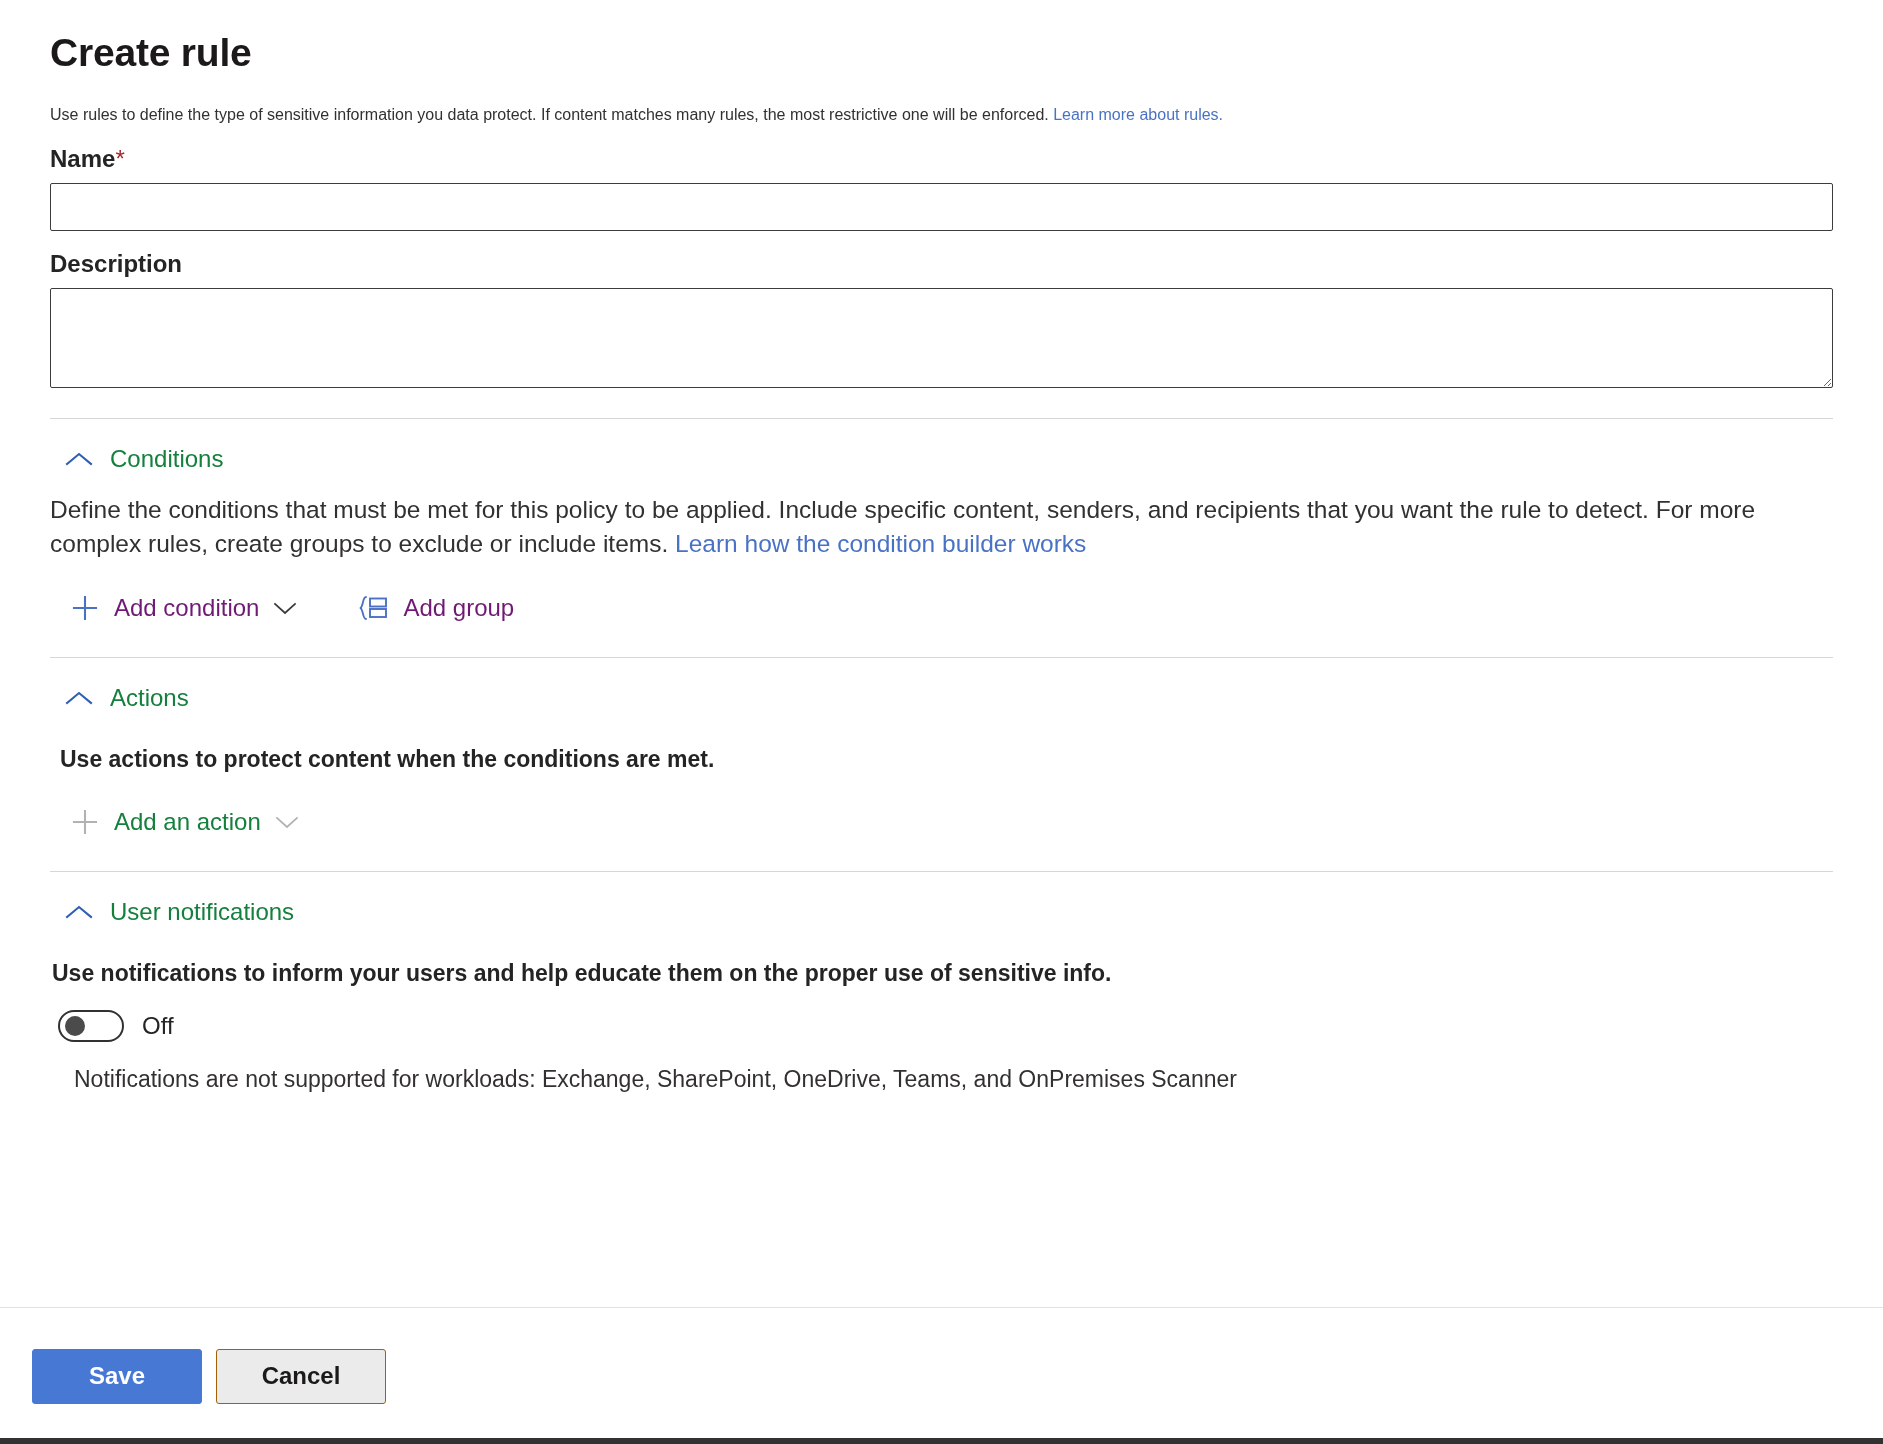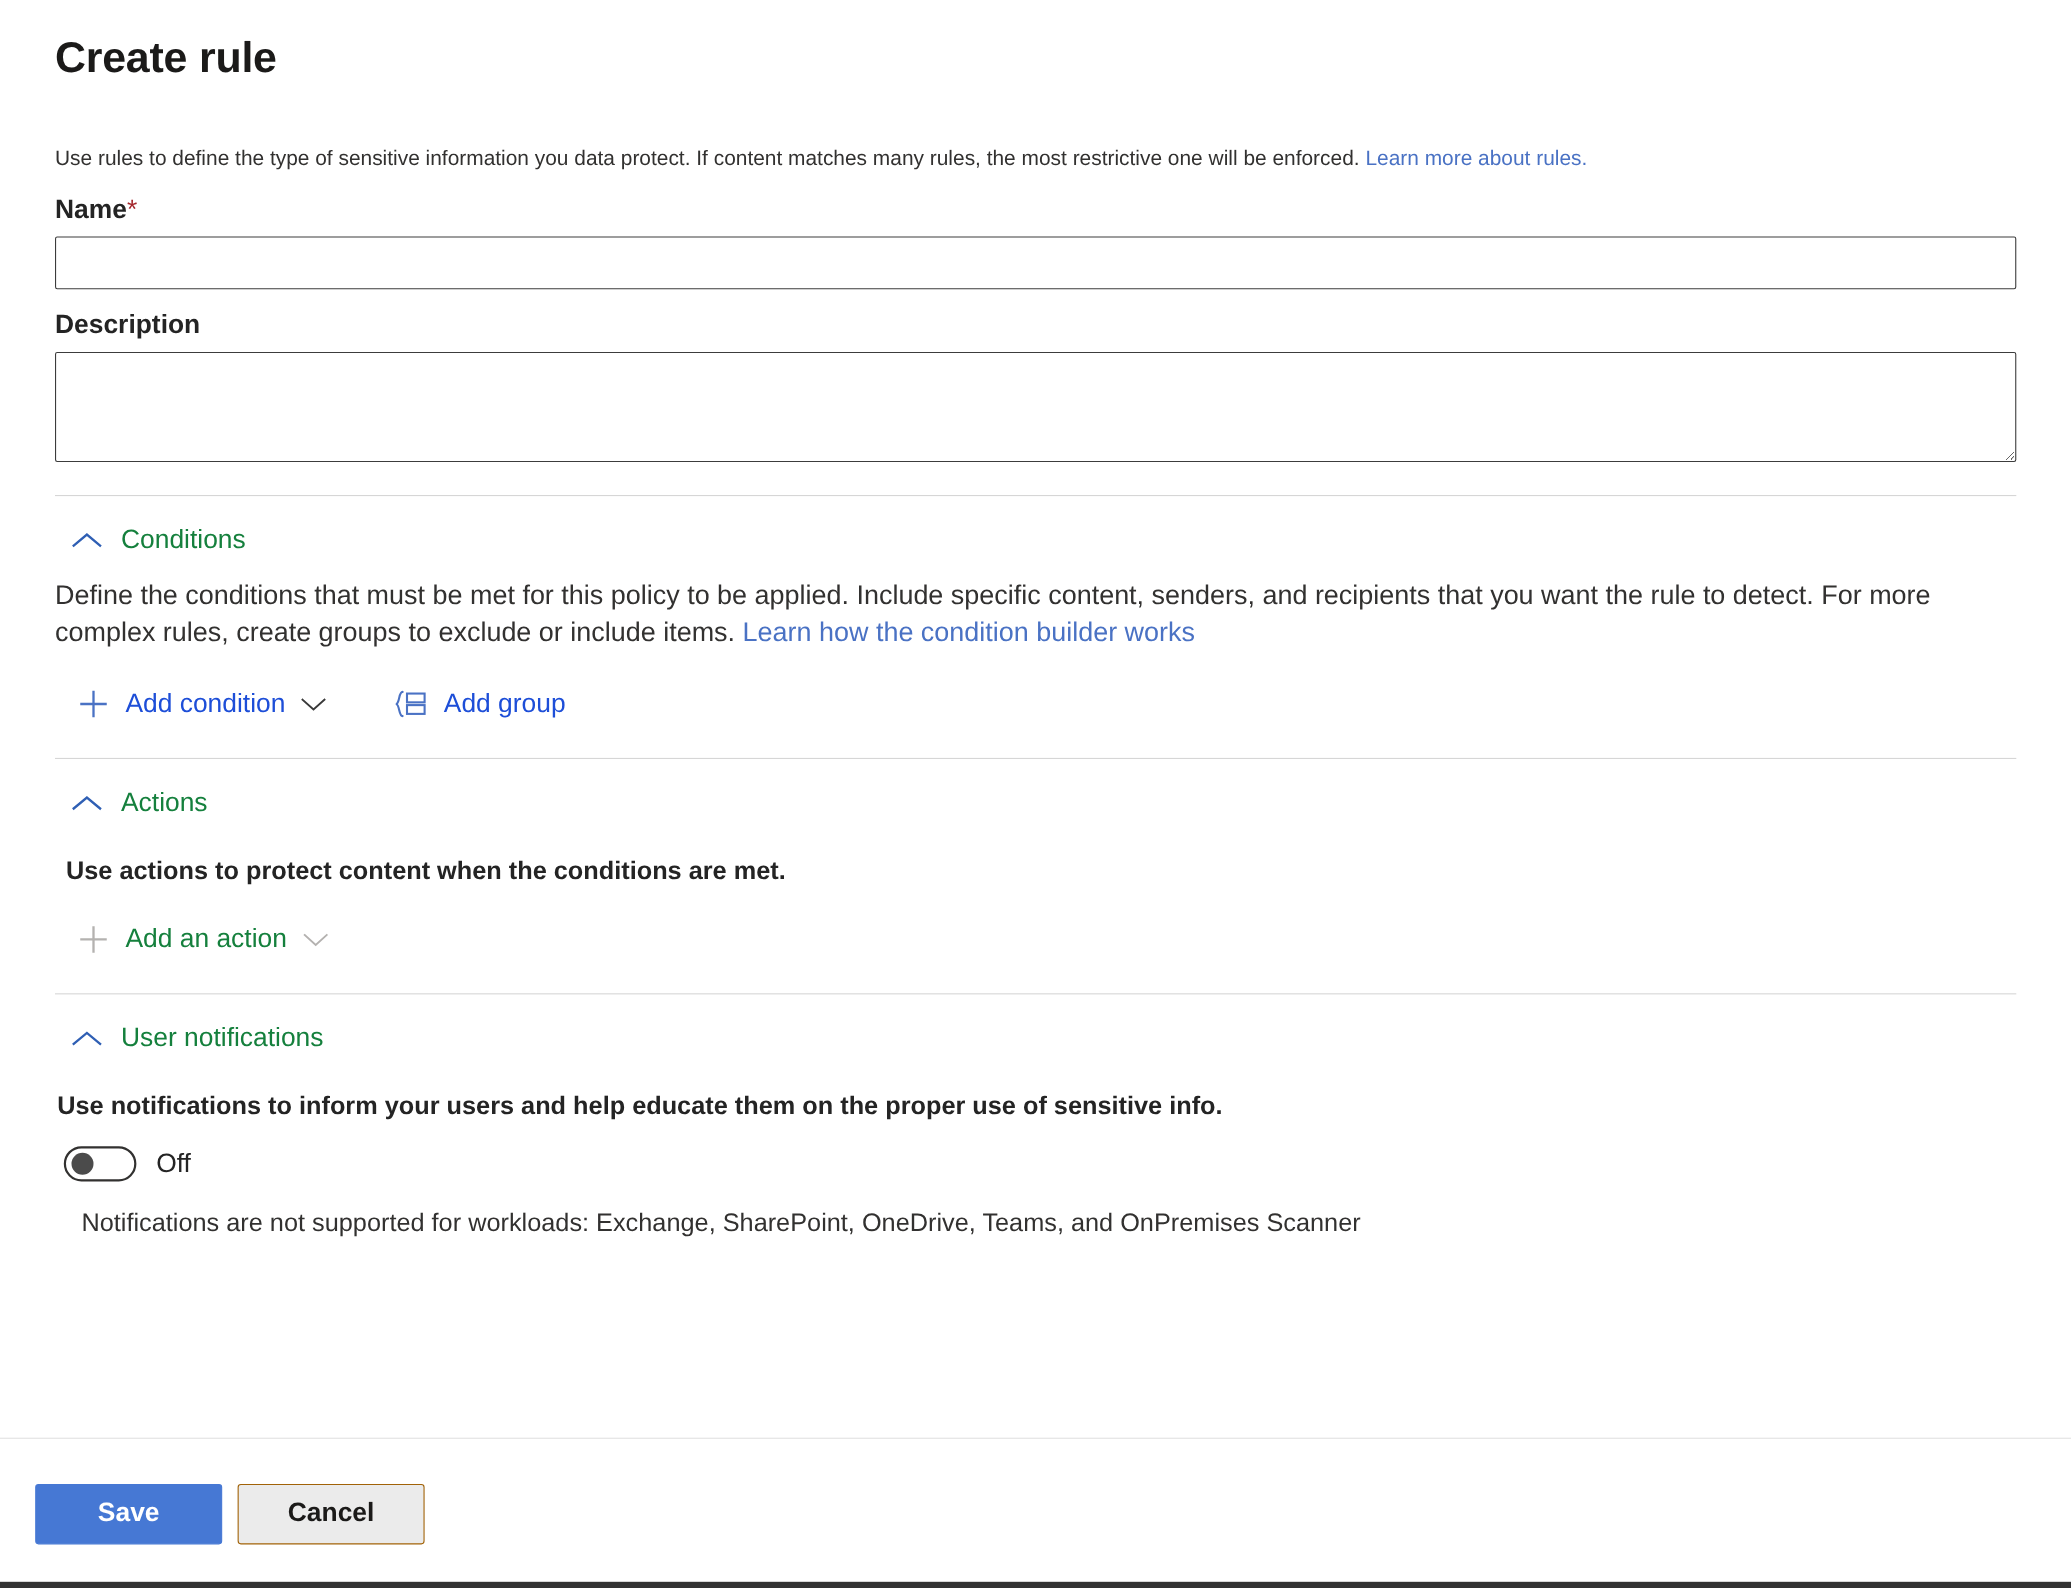--- a/index.html
+++ b/index.html
@@ -35,24 +35,24 @@
   .page-title {
     font-size: 39px;
     font-weight: bold;
     letter-spacing: -0.2px;
     color: #1b1a19;
     margin-top: 31px;
     line-height: 1.15;
   }
 
   .intro {
-    font-size: 19px;
+    font-size: 16px;
     line-height: 1.38;
     color: #323130;
-    margin-top: 56px;
+    margin-top: 28px;
     max-width: 1720px;
   }
 
   a.link {
     color: #4a72c4;
     text-decoration: none;
     cursor: pointer;
   }
 
   .field-label {
@@ -153,21 +153,21 @@
   }
   .cmd-btn {
     display: flex;
     align-items: center;
     gap: 14px;
     background: none;
     border: none;
     cursor: pointer;
     font-family: "Liberation Sans", sans-serif;
     font-size: 24px;
-    color: #1d4ed8;
+    color: #701a75;
     padding: 4px 2px;
   }
   .cmd-btn.disabled {
     color: #15803d;
     cursor: default;
   }
   .cmd-btn .glyph { display: block; flex: 0 0 auto; }
   .cmd-chevdown { width: 24px; height: 14px; display: block; }
 
   

